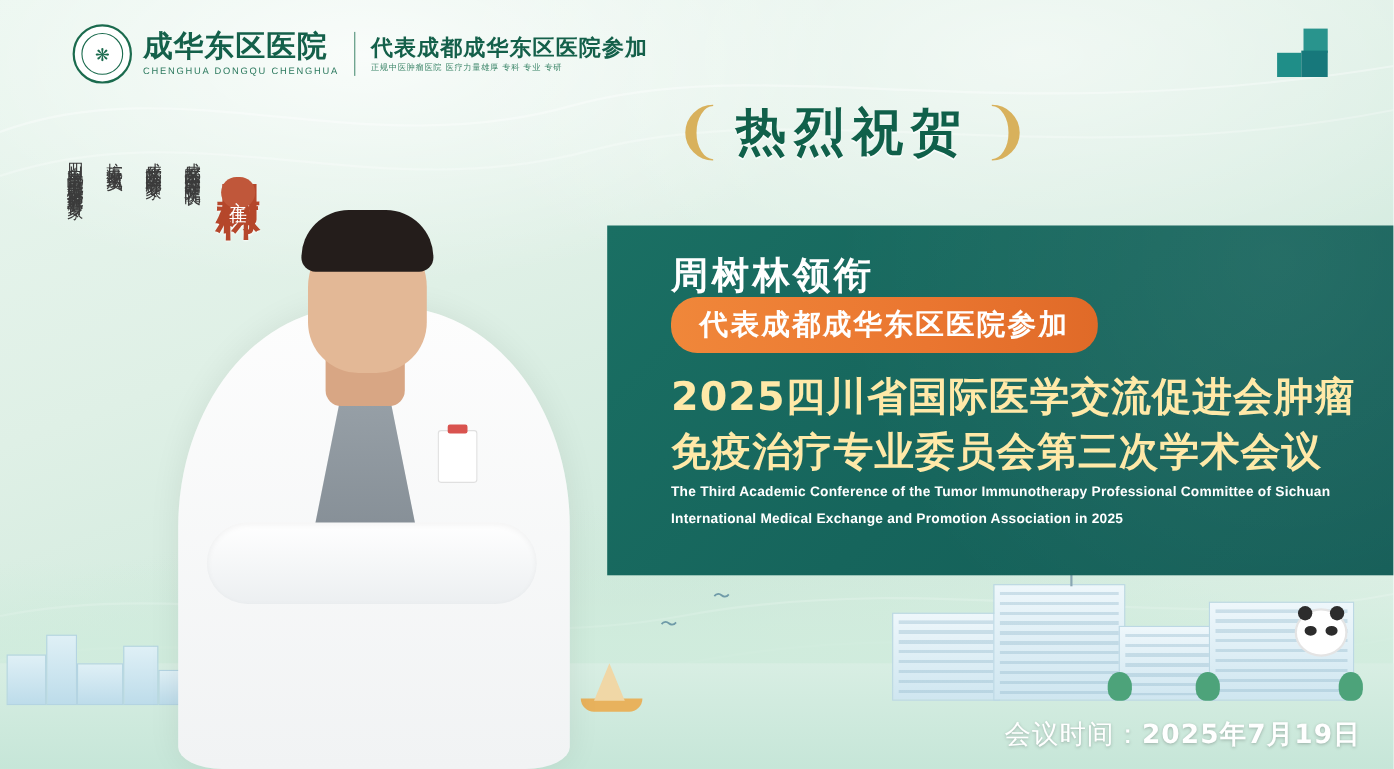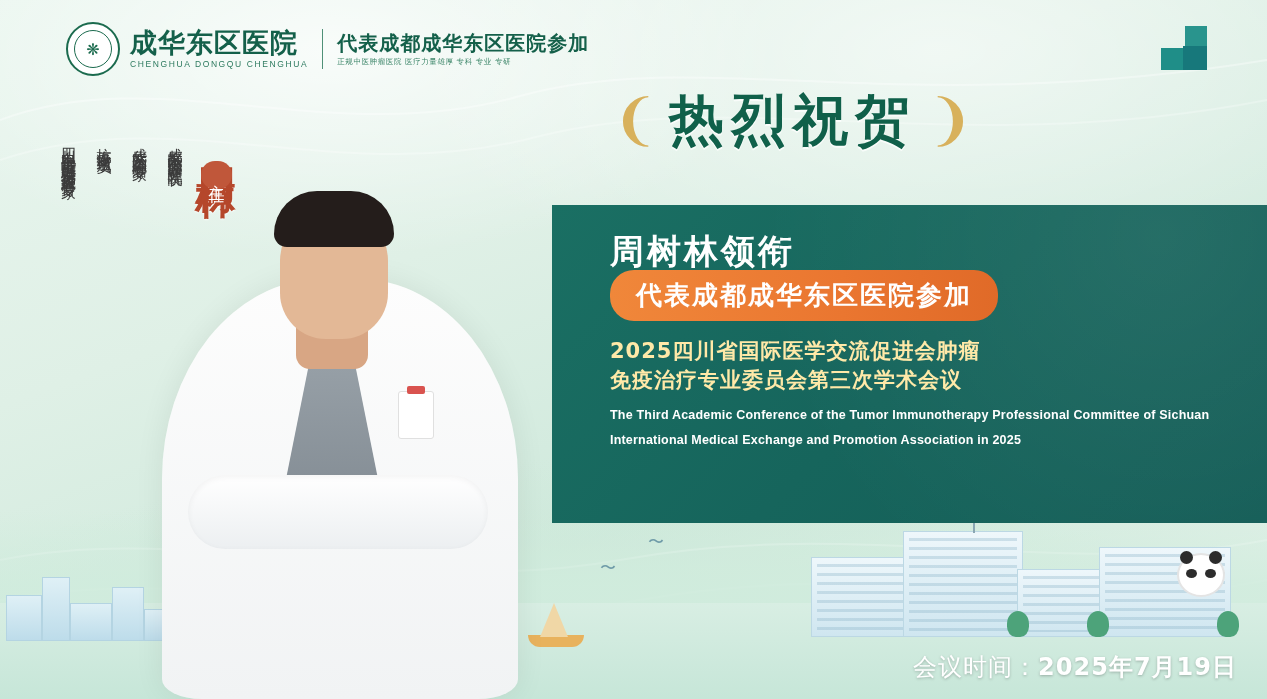--- a/index.html
+++ b/index.html
@@ -255,21 +255,21 @@
     gap: 10px;
   }
   .laurel {
     font-size: 56px;
     color: #d8b15c;
     line-height: 1;
     font-family: "DejaVu Sans", sans-serif;
   }
   .laurel.right { transform: scaleX(-1); }
   .congrats-text {
-    font-size: 55px;
+    font-size: 46px;
     font-weight: bold;
     color: #10604a;
     letter-spacing: 7px;
     line-height: 1;
     font-family: Liberation Serif, serif;
     text-shadow: 0 2px 0 rgba(255,255,255,0.7);
   }
 
   
   .panel {
@@ -307,29 +307,28 @@
     color: #ffffff;
     font-size: 26px;
     font-weight: bold;
     letter-spacing: 2px;
     padding: 8px 26px;
     border-radius: 24px;
     font-family: "DejaVu Sans", sans-serif;
   }
   .conf-line {
     margin-top: 16px;
-    font-size: 21px;
+    font-size: 36px;
     font-weight: bold;
     color: #ffe9a8;
     letter-spacing: 1px;
     line-height: 1.38;
     font-family: "DejaVu Sans", sans-serif;
   }
   .conf-en {
-    margin-top: 10px;
     font-size: 12.5px;
     font-weight: bold;
     color: #ffffff;
     line-height: 1.65;
     letter-spacing: 0.2px;
     max-width: 600px;
     font-family: "Liberation Sans", sans-serif;
   }
 
   

